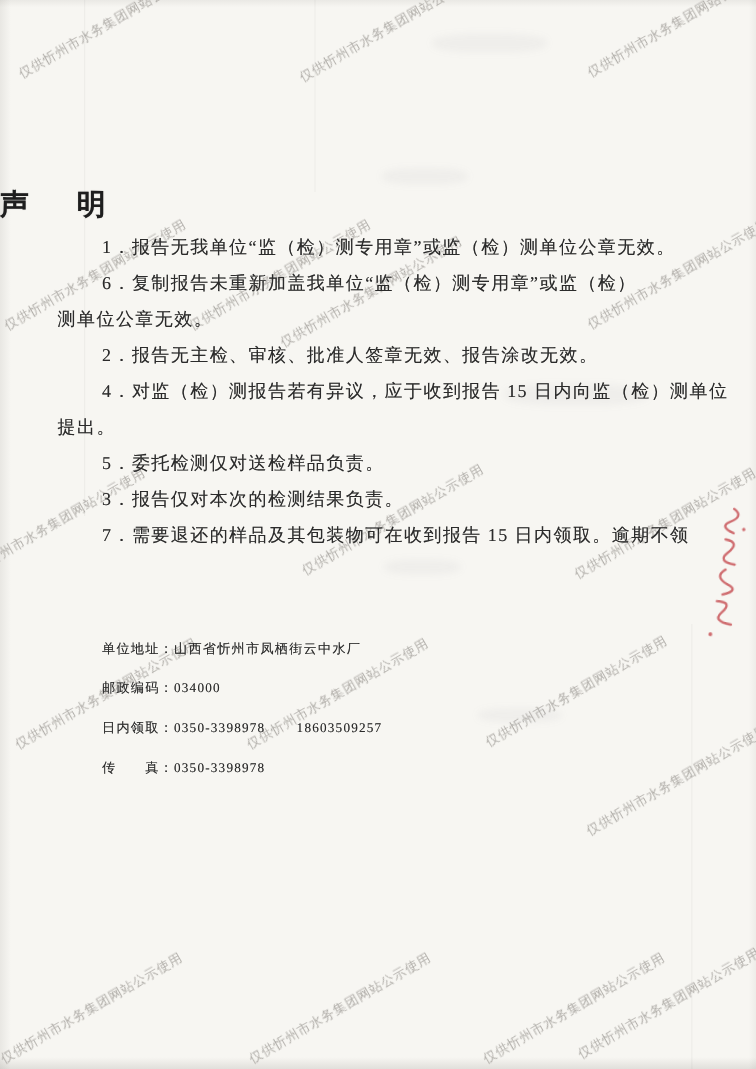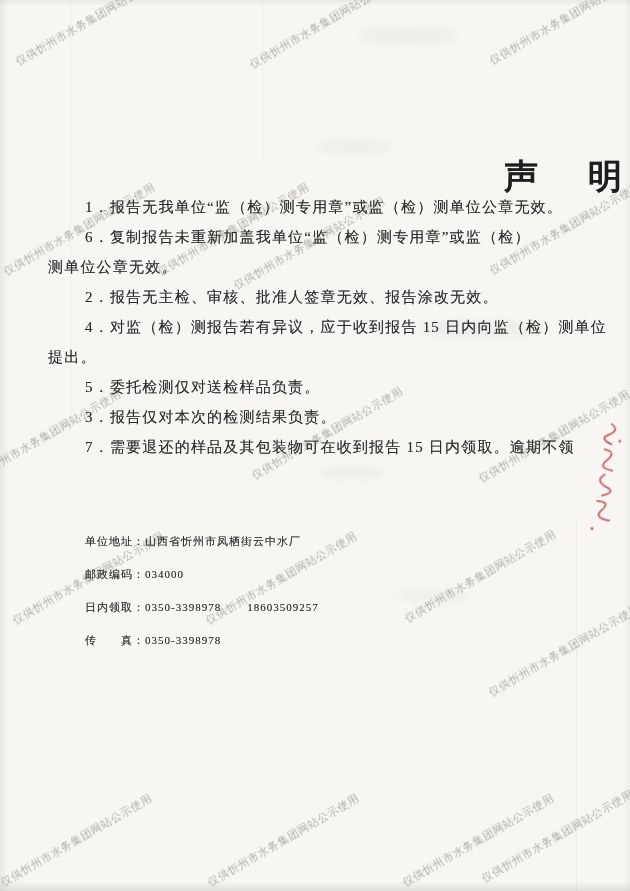--- a/index.html
+++ b/index.html
@@ -21,21 +21,21 @@
   .wm{
     position:absolute;white-space:nowrap;
     font-size:11px;letter-spacing:.5px;
     color:var(--wm-color,#a5a29d);opacity:.85;
     transform:rotate(-30deg);transform-origin:0 0;
     font-family:"Liberation Sans","DejaVu Sans",sans-serif;
     filter:blur(.2px);
   }
   .title{
     position:absolute;top:154px;left:0;width:100%;
-    text-align:right;font-size:34px;font-weight:bold;
+    text-align:left;font-size:24px;font-weight:bold;
     letter-spacing:8px;color:#1e1e1e;
     font-family:"Liberation Sans","DejaVu Sans",sans-serif;
     text-shadow:0 0 .6px rgba(30,30,30,.55);
   }
   .items{
     position:absolute;left:48px;top:192px;width:578px;
     font-size:15px;line-height:30px;letter-spacing:1.2px;color:#2b2b2b;
     text-shadow:0 0 .5px rgba(40,40,40,.45);
   }
   .items p{margin:0;white-space:nowrap;}

